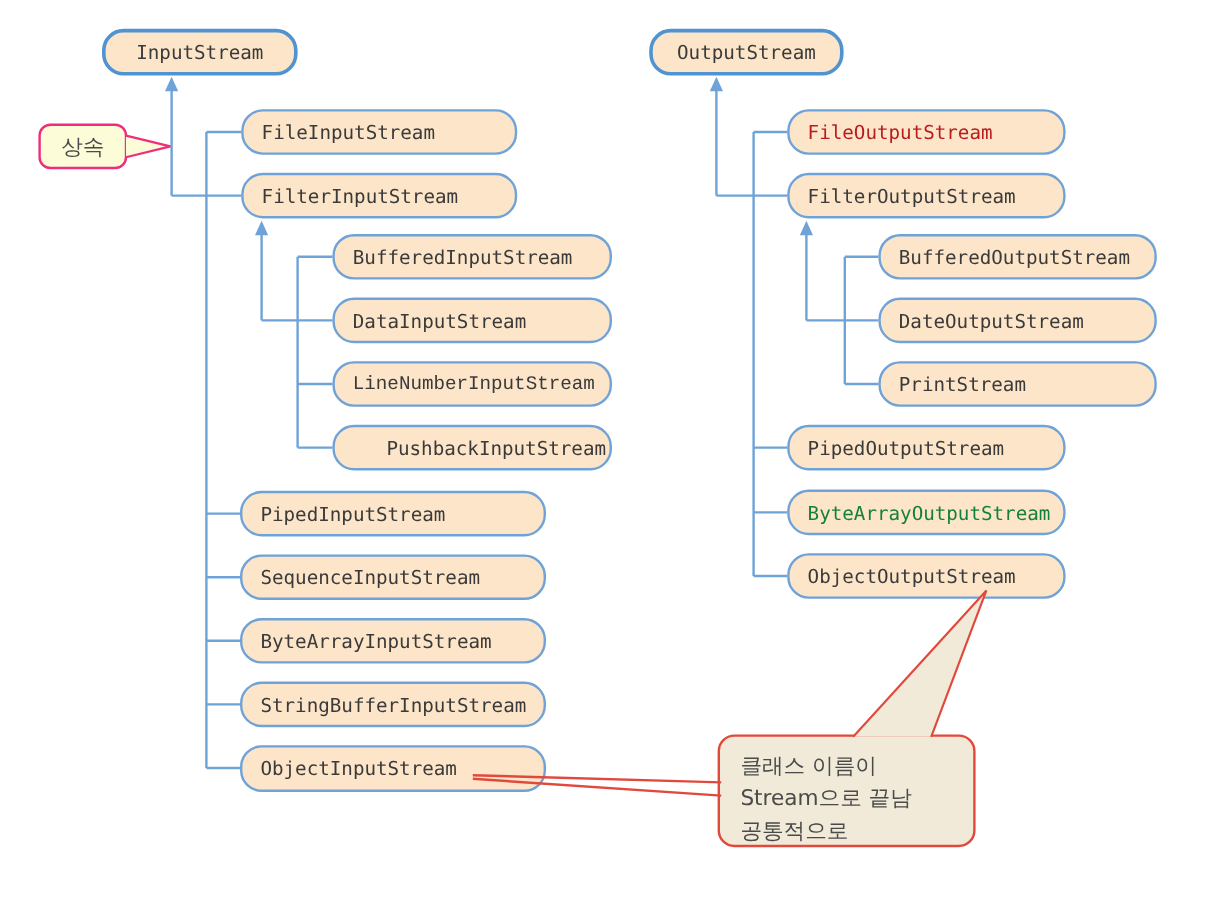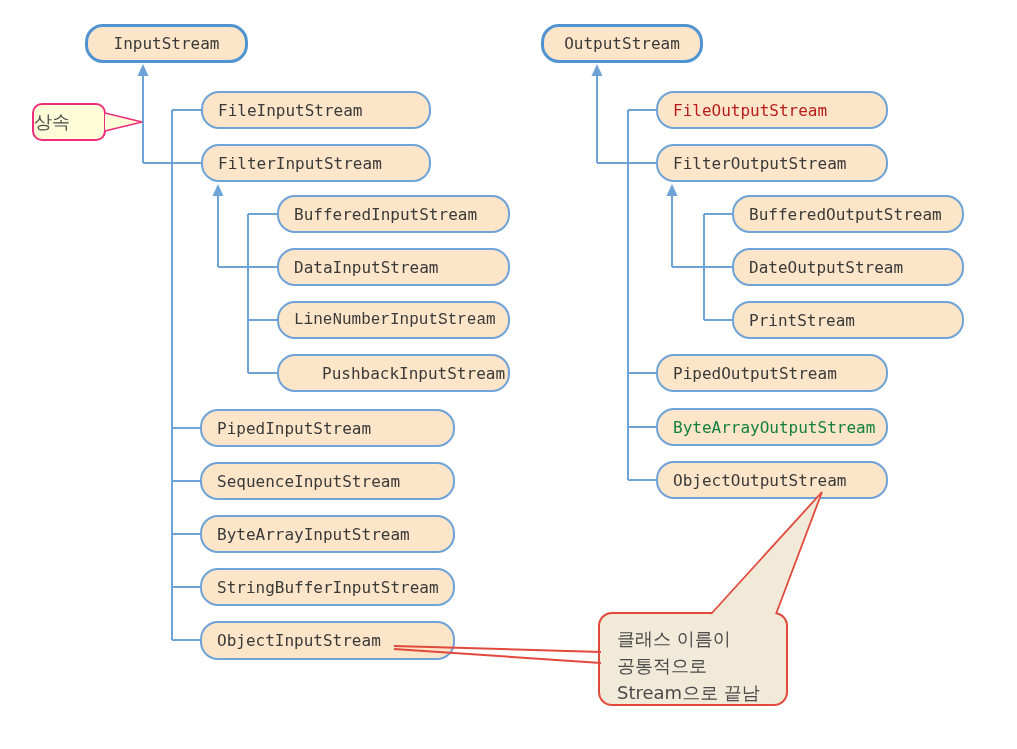--- a/index.html
+++ b/index.html
@@ -13,21 +13,21 @@
     font-size:16px;white-space:nowrap;
     padding-left:15px;
     border-radius:18px;
   }
   .node.root{justify-content:center;padding-left:0;}
   .callout{
     position:absolute;box-sizing:border-box;
     font-family:"DejaVu Sans","Liberation Sans",sans-serif;
   }
   #callout-inheritance{
-    display:flex;align-items:center;justify-content:flex-start;
+    display:flex;align-items:center;justify-content:center;
     border-radius:10px;font-size:18px;
   }
   #callout-naming{
     border-radius:14px;font-size:18px;line-height:27px;
     padding:11px 0 0 17px;
   }
   #callout-naming span{display:block;}
 </style>
 </head>
 <body>
@@ -55,24 +55,24 @@
       <div class="node" style="left: 732px; top: 301px; width: 232px; height: 38px; background: rgb(252, 229, 200); color: rgb(58, 58, 58); border: 2px solid rgb(111, 163, 216);">PrintStream</div>
       <div class="node" style="left: 656px; top: 354px; width: 232px; height: 38px; background: rgb(252, 229, 200); color: rgb(58, 58, 58); border: 2px solid rgb(111, 163, 216);">PipedOutputStream</div>
       <div class="node" style="left: 656px; top: 408px; width: 232px; height: 38px; background: rgb(252, 229, 200); color: #15803d; border: 2px solid rgb(111, 163, 216);">ByteArrayOutputStream</div>
       <div class="node" style="left: 656px; top: 461px; width: 232px; height: 38px; background: rgb(252, 229, 200); color: rgb(58, 58, 58); border: 2px solid rgb(111, 163, 216);">ObjectOutputStream</div>
     </div>
 
   <div class="callout" id="callout-inheritance" style="left: 32px; top: 103px; width: 74px; height: 38px; background: rgb(253, 252, 216); border: 2.5px solid rgb(238, 45, 125); color: rgb(74, 74, 74);">
     <span>상속</span>
   </div>
 
-  <div class="callout" id="callout-naming" style="left: 598px; top: 612px; width: 190px; height: 94px; background: rgb(241, 234, 216); border: 2px solid rgb(226, 73, 61); color: rgb(74, 74, 74);">
+  <div class="callout" id="callout-naming" style="left: 598px; top: 612px; width: 215px; height: 94px; background: rgb(241, 234, 216); border: 2px solid rgb(226, 73, 61); color: rgb(74, 74, 74);">
     <span>클래스 이름이</span>
+    <span>Stream으로 끝남</span>
     <span>공통적으로</span>
-    <span>Stream으로 끝남</span>
   </div>
 
   <svg id="connector-svg" viewBox="0 0 1017 749">
       <line x1="143" y1="68" x2="143" y2="163" stroke="#6fa3d8" stroke-width="2"></line>
       <line x1="143" y1="163" x2="201" y2="163" stroke="#6fa3d8" stroke-width="2"></line>
       <line x1="172" y1="110" x2="172" y2="640" stroke="#6fa3d8" stroke-width="2"></line>
       <line x1="172" y1="110" x2="201" y2="110" stroke="#6fa3d8" stroke-width="2"></line>
       <line x1="172" y1="428" x2="200" y2="428" stroke="#6fa3d8" stroke-width="2"></line>
       <line x1="172" y1="481" x2="200" y2="481" stroke="#6fa3d8" stroke-width="2"></line>
       <line x1="172" y1="534" x2="200" y2="534" stroke="#6fa3d8" stroke-width="2"></line>

